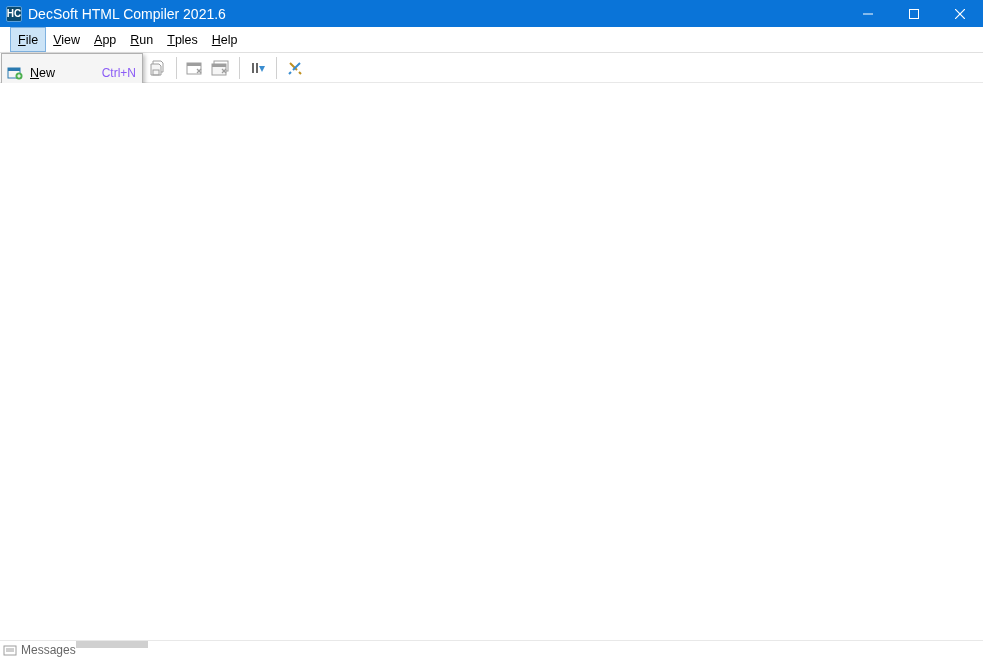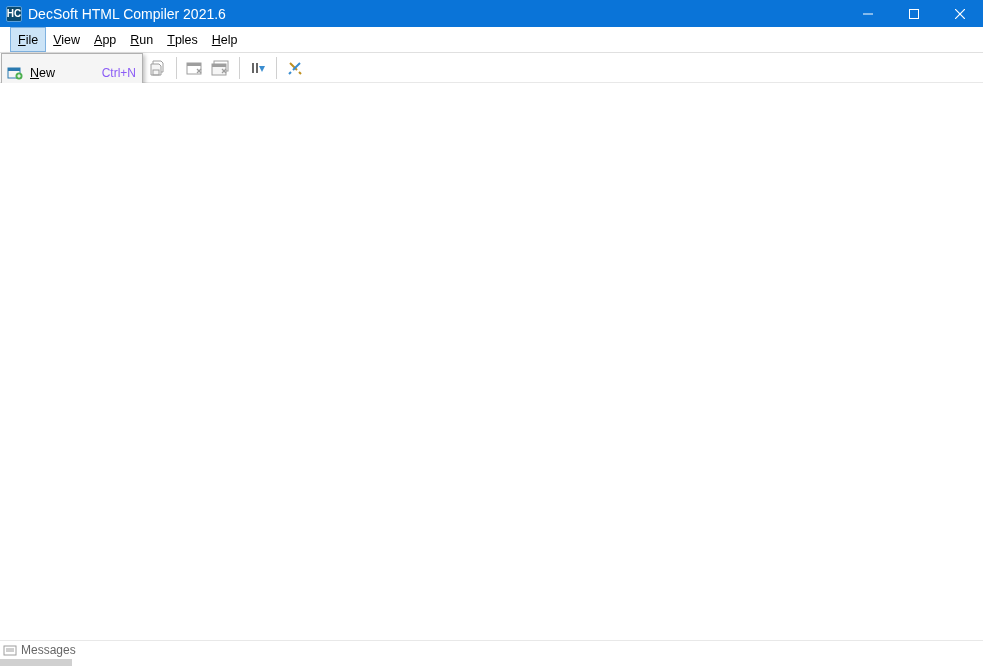--- a/index.html
+++ b/index.html
@@ -33,21 +33,21 @@
   .dd-icon { width: 18px; height: 16px; display: flex; align-items: center; justify-content: center; margin-right: 6px; }
   .dd-label { flex: 1; }
   .dd-shortcut { color: #8b5cf6; font-size: 12px; }
   .dd-item:not(.enabled) .dd-shortcut { color: #888; }
   .dd-sep { height: 1px; background: #d0d0d0; margin: 2px 0; }
   
   
   .content { position: absolute; top: 83px; left: 0; right: 0; bottom: 27px; background: #fff; }
   
   
-  .statusbar { position: absolute; bottom: 0; left: 0; right: 0; height: 27px; background: #fff; border-top: 1px solid #e8e8e8; display: flex; align-items: flex-start; flex-direction: column; }
+  .statusbar { position: absolute; bottom: 0; left: 0; right: 0; height: 27px; background: #fff; border-top: 1px solid #e8e8e8; display: flex; align-items: flex-start; }
   .status-top { display: flex; align-items: center; height: 18px; padding-left: 3px; }
   .status-top .sicon { width: 14px; height: 14px; margin-right: 4px; }
   .status-top .stext { font-size: 12px; color: #666; }
   .status-btm { height: 8px; display: flex; }
   .status-chunk { width: 72px; background: #d0d0d0; height: 7px; }
 </style>
 </head>
 <body>
 
 <div class="titlebar">

